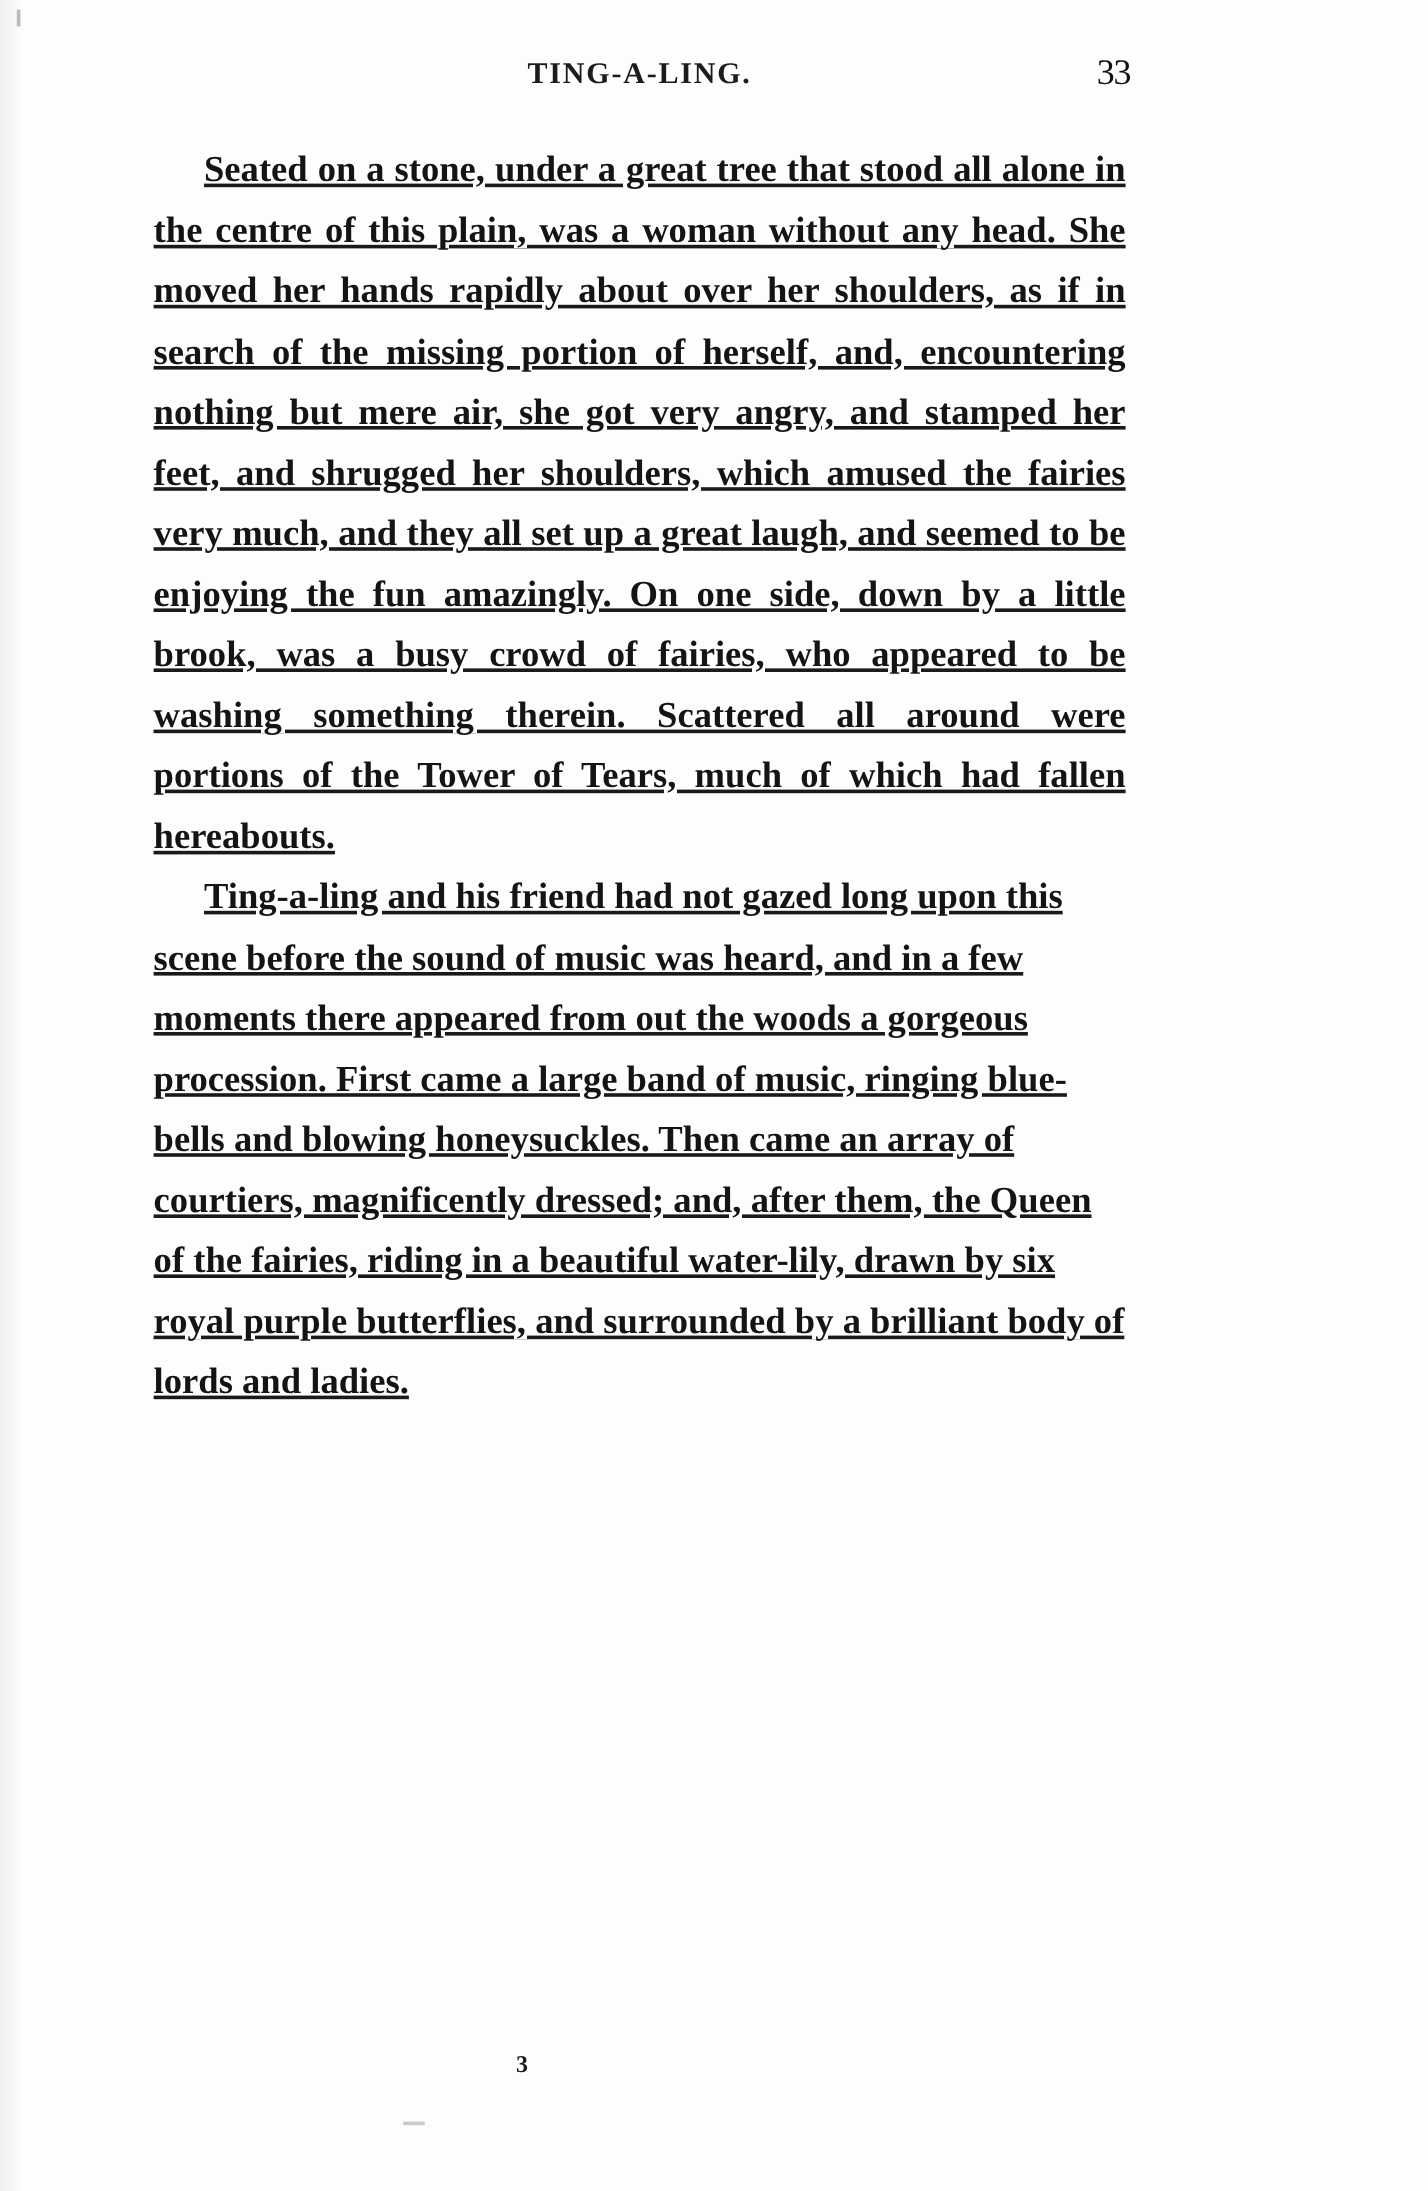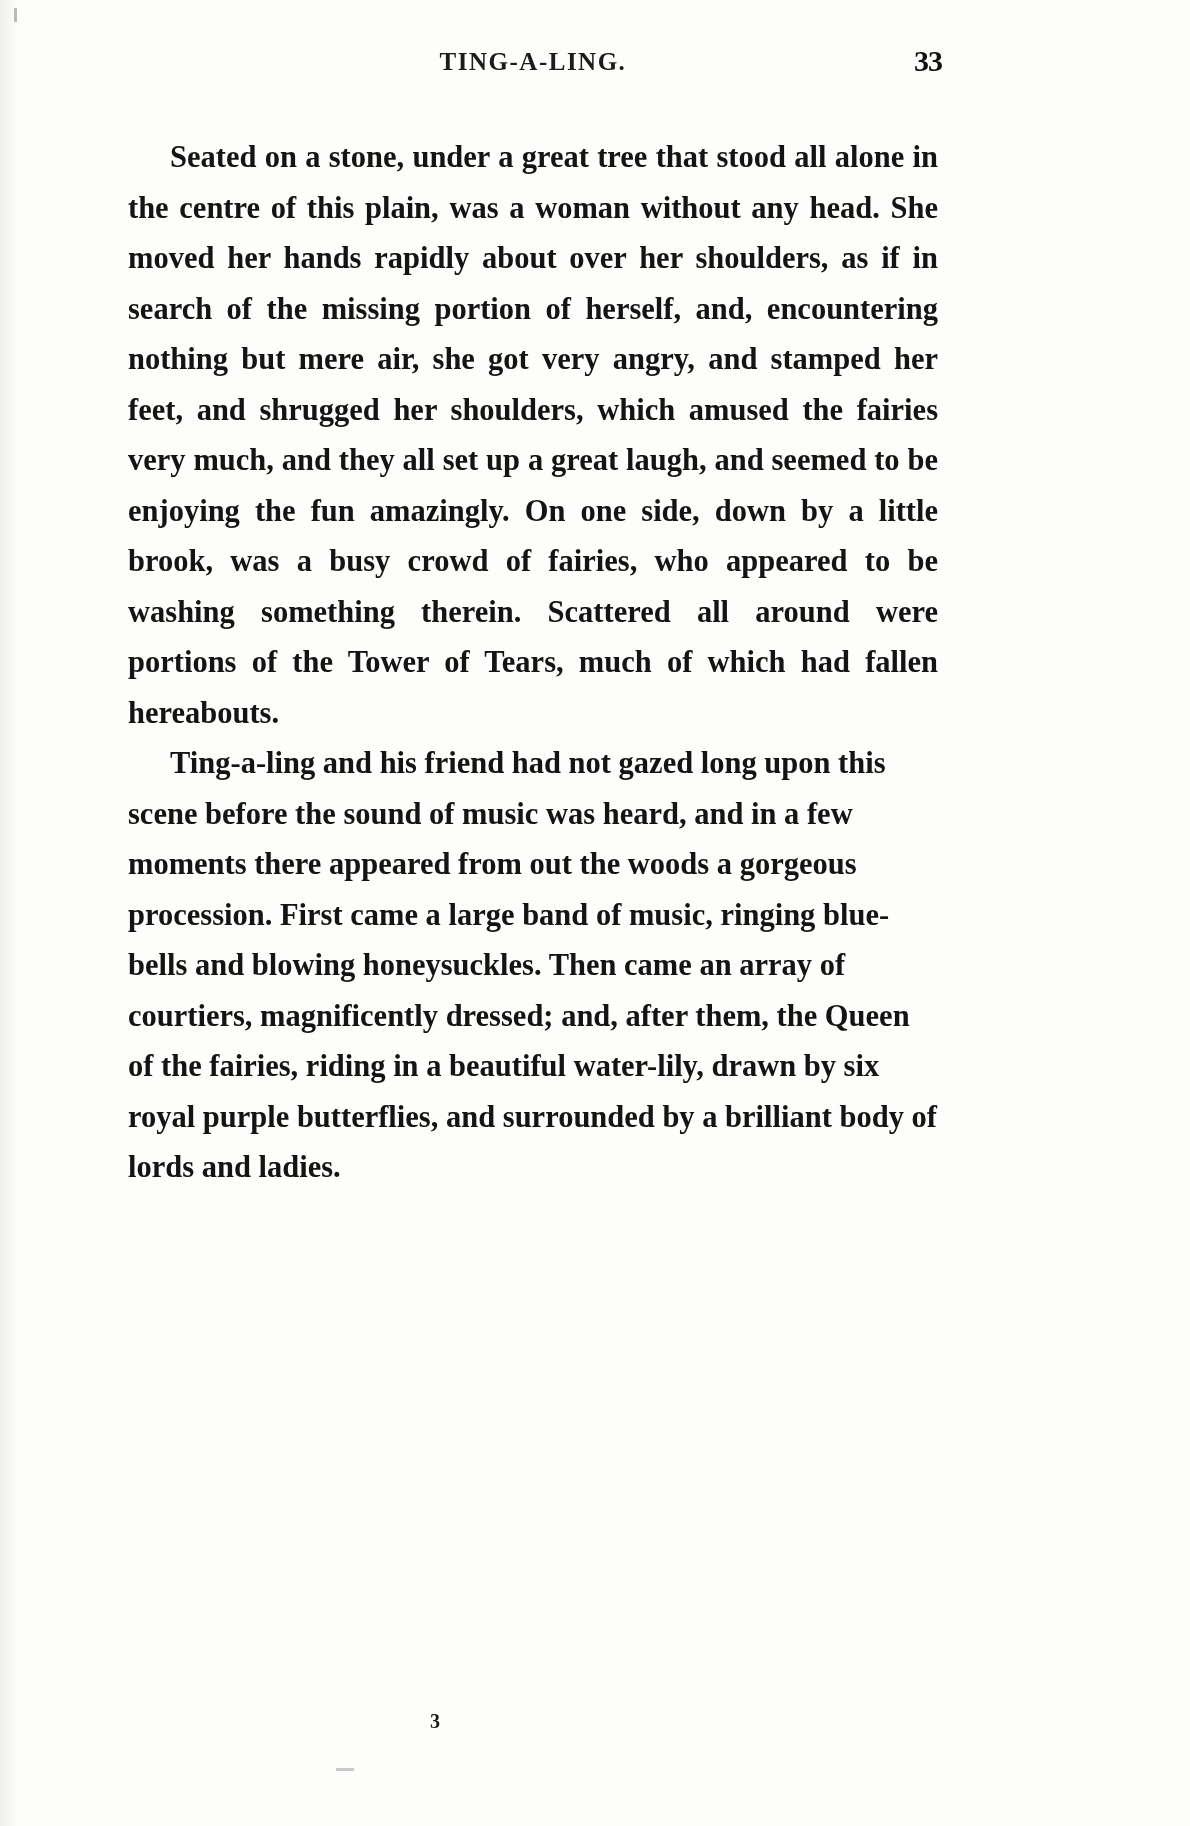--- a/index.html
+++ b/index.html
@@ -66,28 +66,29 @@
     font-weight: bold;
     font-size: 25px;
     letter-spacing: 1.5px;
     color: #1c1c1c;
   }
   .page-number {
     position: absolute;
     right: -4px;
     top: -4px;
     font-family: "Liberation Serif", serif;
-    font-weight: bold;
+    font-weight: normal;
     font-size: 30px;
     letter-spacing: -1px;
     color: #111;
   }
 
   .body-text {
-    margin-top: 38px;
+    margin-top: 22px;
+    text-decoration: underline;
   }
 
   p.para {
     margin: 0 0 0 0;
     text-align: justify;
     text-justify: inter-word;
     font-family: "Liberation Serif", serif;
     font-weight: bold;
     font-size: 30.5px;
     line-height: 50.5px;

